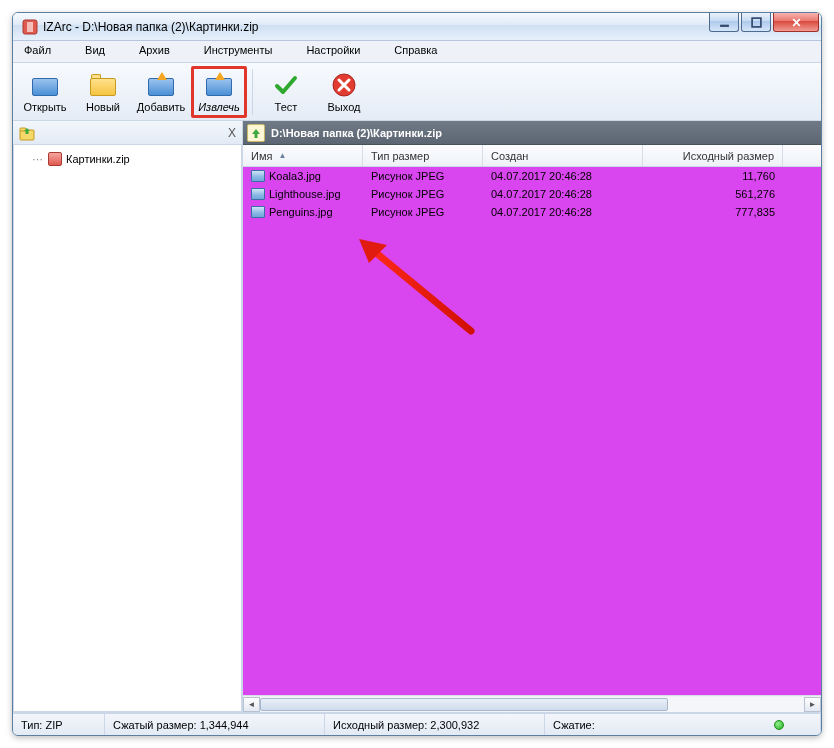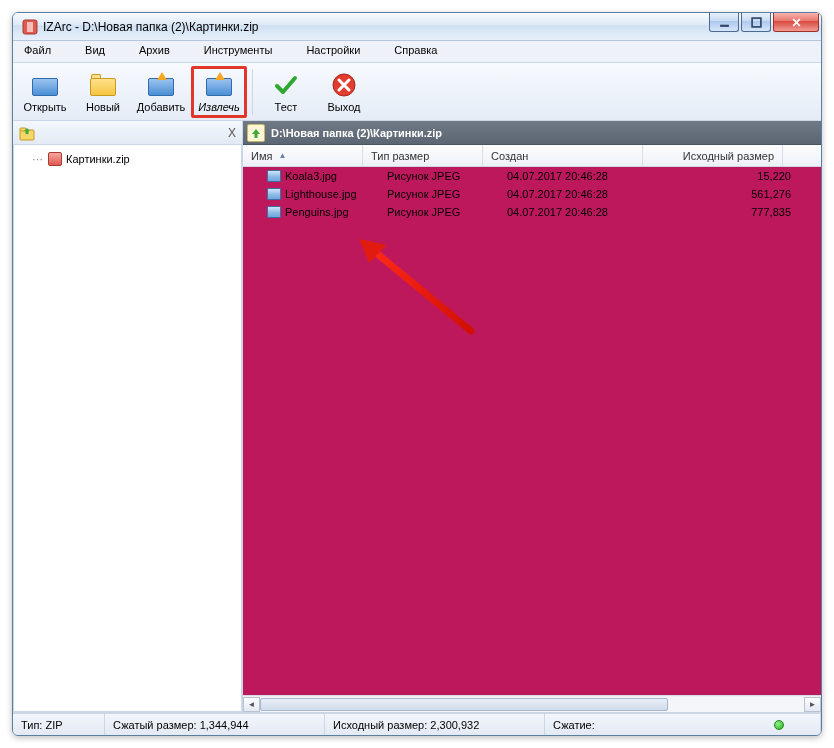--- a/index.html
+++ b/index.html
@@ -32,21 +32,21 @@
 .main-panel { flex: 1; display: flex; flex-direction: column; }
 .path-bar { height: 24px; background: linear-gradient(#707a86,#5c6672); color: #fff; display: flex; align-items: center; padding: 0 4px; gap: 6px; font-size: 12px; font-weight: bold; border-bottom: 1px solid #4a525c; }
 .path-bar .up-icon2 { width: 18px; height: 18px; background: #fff6d6; border: 1px solid #c7b86a; border-radius: 2px; display: flex; align-items: center; justify-content: center; }
 .file-headers { height: 22px; background: linear-gradient(#fdfdfe,#edf1f7); border-bottom: 1px solid #cbd6e6; display: flex; }
 .fh-col { display: flex; align-items: center; padding: 0 8px; border-right: 1px solid #d6dde8; color: #333; font-size: 11px; }
 .fh-col .sort { margin-left: 6px; color: #6a7fa0; font-size: 8px; }
 .fh-col.name { width: 120px; }
 .fh-col.type { width: 120px; }
 .fh-col.created { width: 160px; }
 .fh-col.size { width: 140px; justify-content: flex-end; text-align: right; }
-.file-list { flex: 1; background: #be185d; overflow: auto; position: relative; padding-left: 16px; }
+.file-list { flex: 1; background: #d946ef; overflow: auto; position: relative; }
 .file-row { display: flex; height: 18px; align-items: center; }
 .file-row .cell { padding: 0 8px; font-size: 11px; }
 .file-row .cell.name { width: 120px; display: flex; align-items: center; gap: 4px; }
 .file-row .cell.type { width: 120px; }
 .file-row .cell.created { width: 160px; }
 .file-row .cell.size { width: 140px; text-align: right; }
 .file-icon { width: 14px; height: 12px; border: 1px solid #3a6ea5; background: linear-gradient(#d0e4f7,#88b8e4 60%,#6fa6da); border-radius: 1px; display: inline-block; flex-shrink: 0; }
 .hscroll { height: 17px; background: #f0f0f0; border-top: 1px solid #d6dde8; display: flex; align-items: center; }
 .hscroll .btn { width: 17px; height: 15px; background: linear-gradient(#fdfdfe,#e4e9f1); border: 1px solid #b8c2d2; display: flex; align-items: center; justify-content: center; font-size: 8px; color: #555; }
 .hscroll .track { flex: 1; height: 15px; background: #f4f6fa; position: relative; }
@@ -207,21 +207,21 @@
           <div class="fh-col size">Исходный размер</div>
         </div>
         <div class="file-list">
           <div class="file-row">
             <div class="cell name">
                 <span class="file-icon"></span>
                 <span>Koala3.jpg</span>
               </div>
             <div class="cell type">Рисунок JPEG</div>
             <div class="cell created">04.07.2017 20:46:28</div>
-            <div class="cell size">15,220</div>
+            <div class="cell size">11,760</div>
           </div>
           <div class="file-row">
             <div class="cell name">
                 <span class="file-icon"></span>
                 <span>Lighthouse.jpg</span>
               </div>
             <div class="cell type">Рисунок JPEG</div>
             <div class="cell created">04.07.2017 20:46:28</div>
             <div class="cell size">561,276</div>
           </div>

